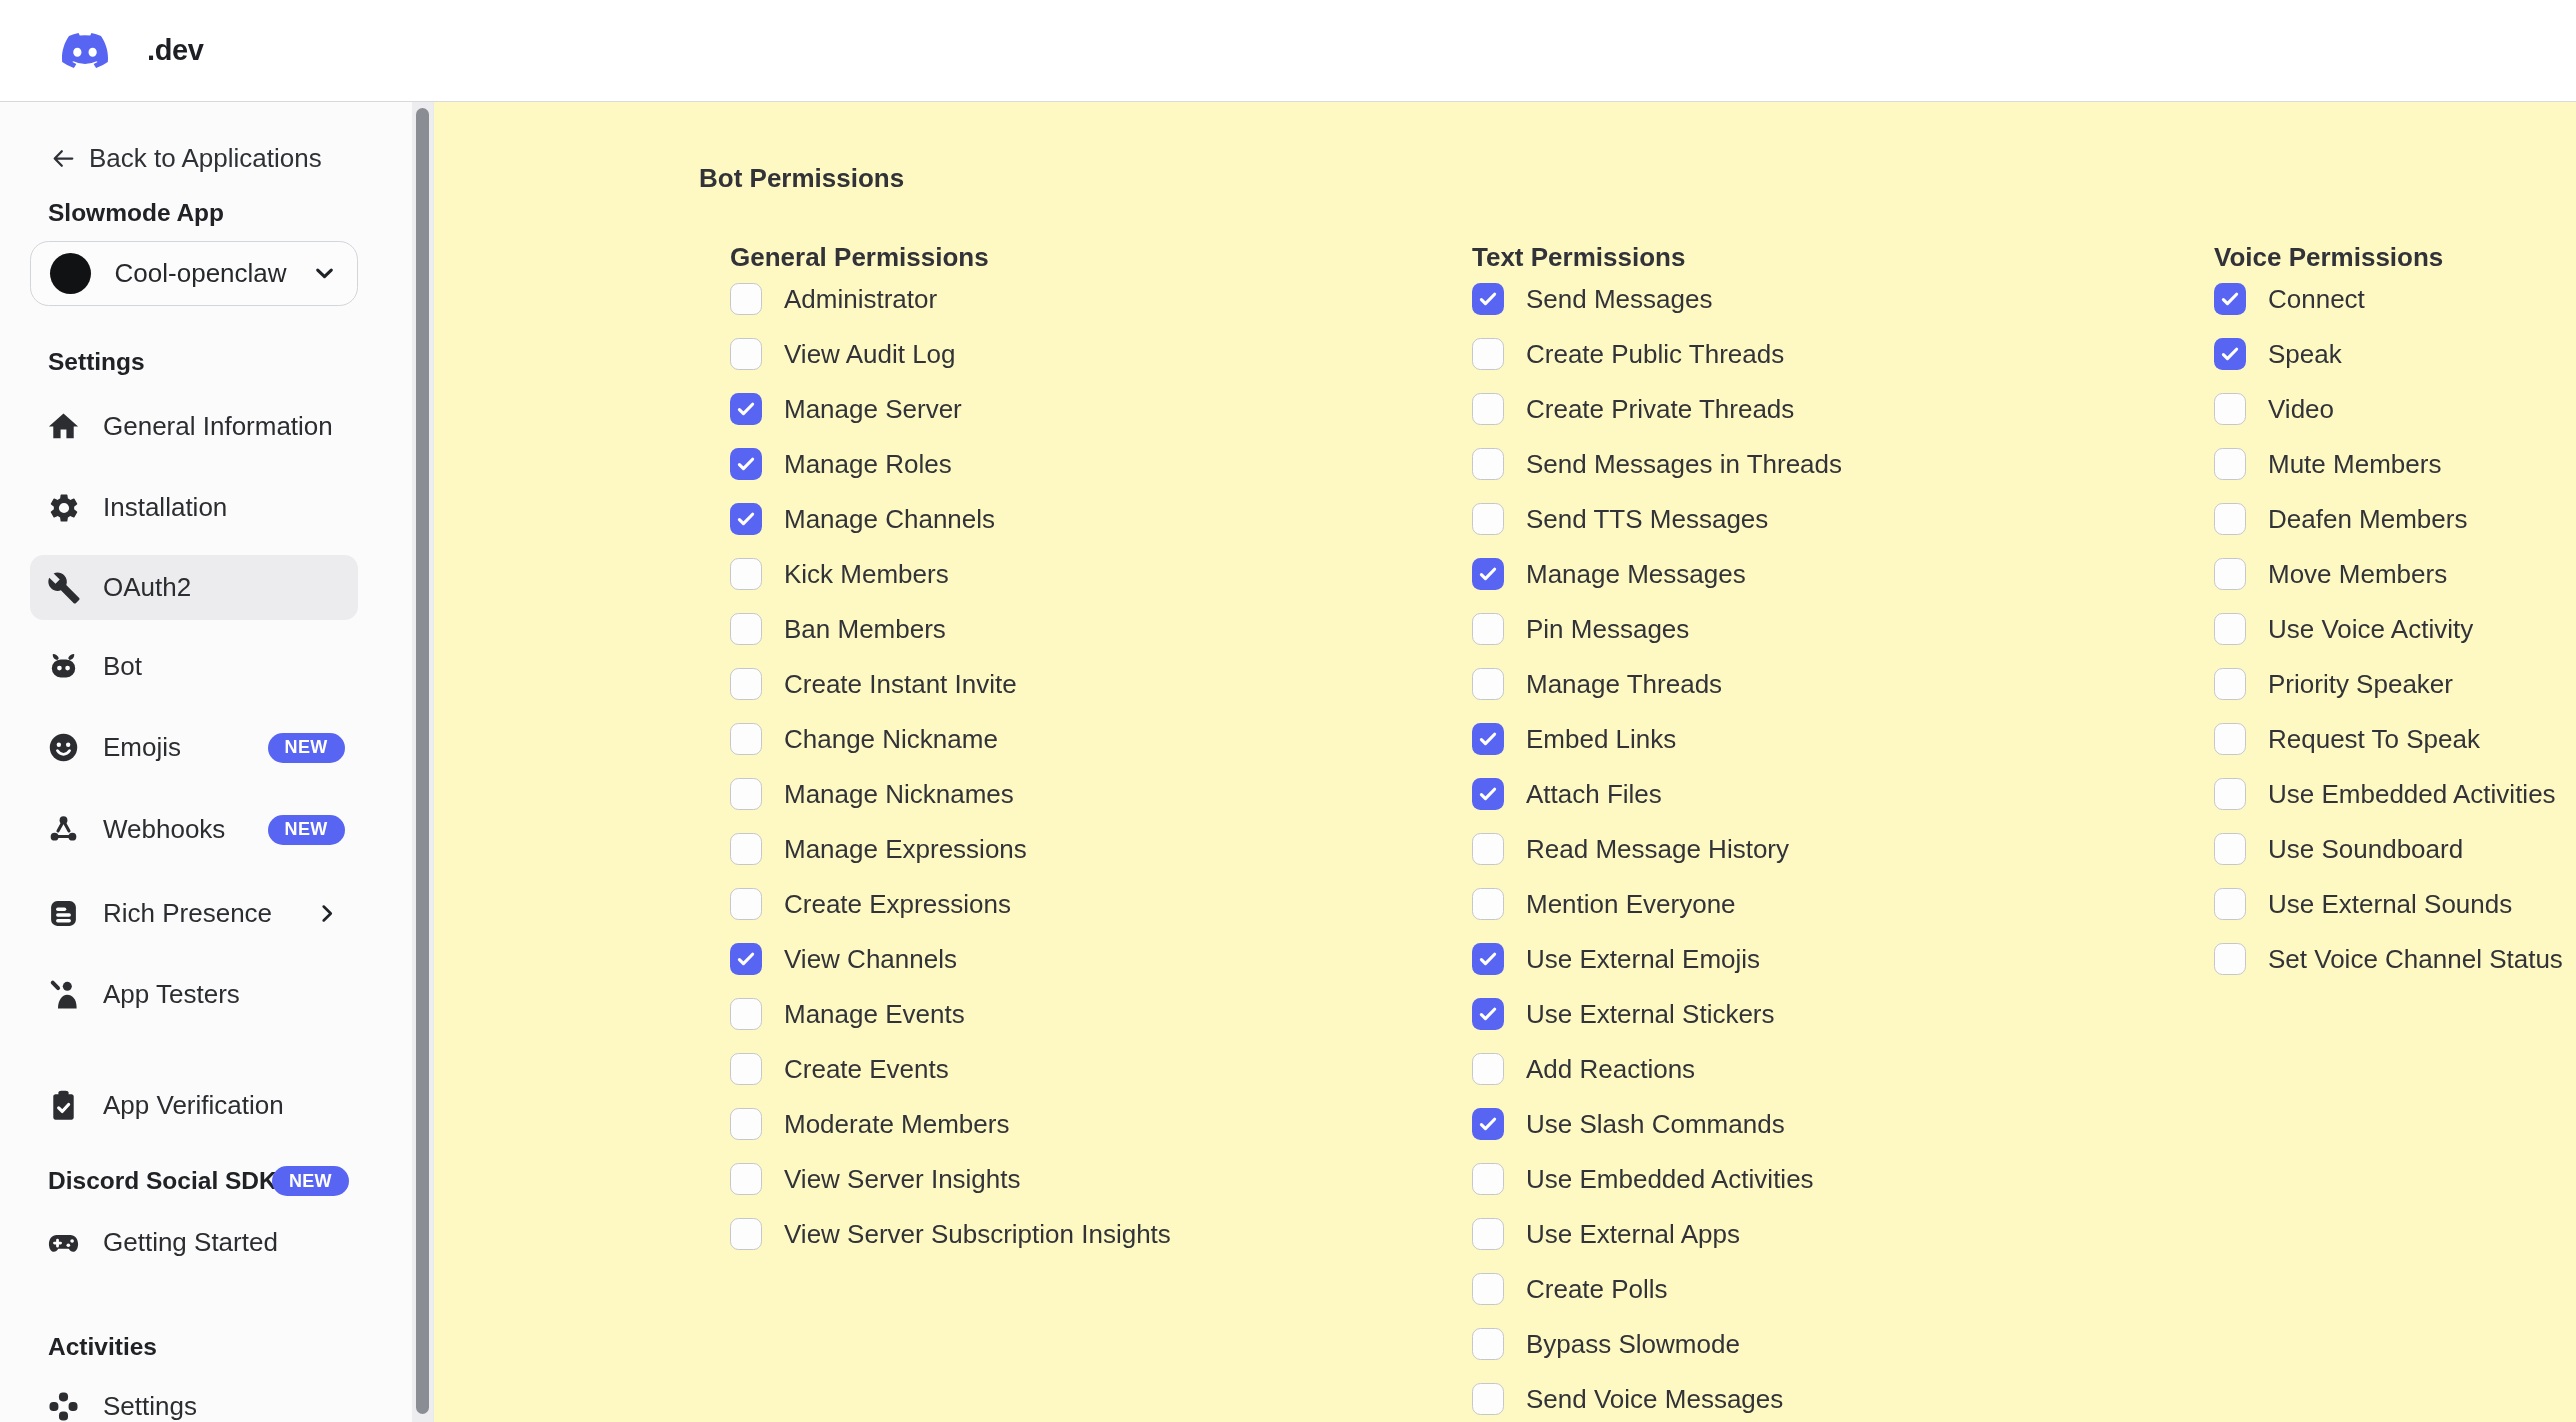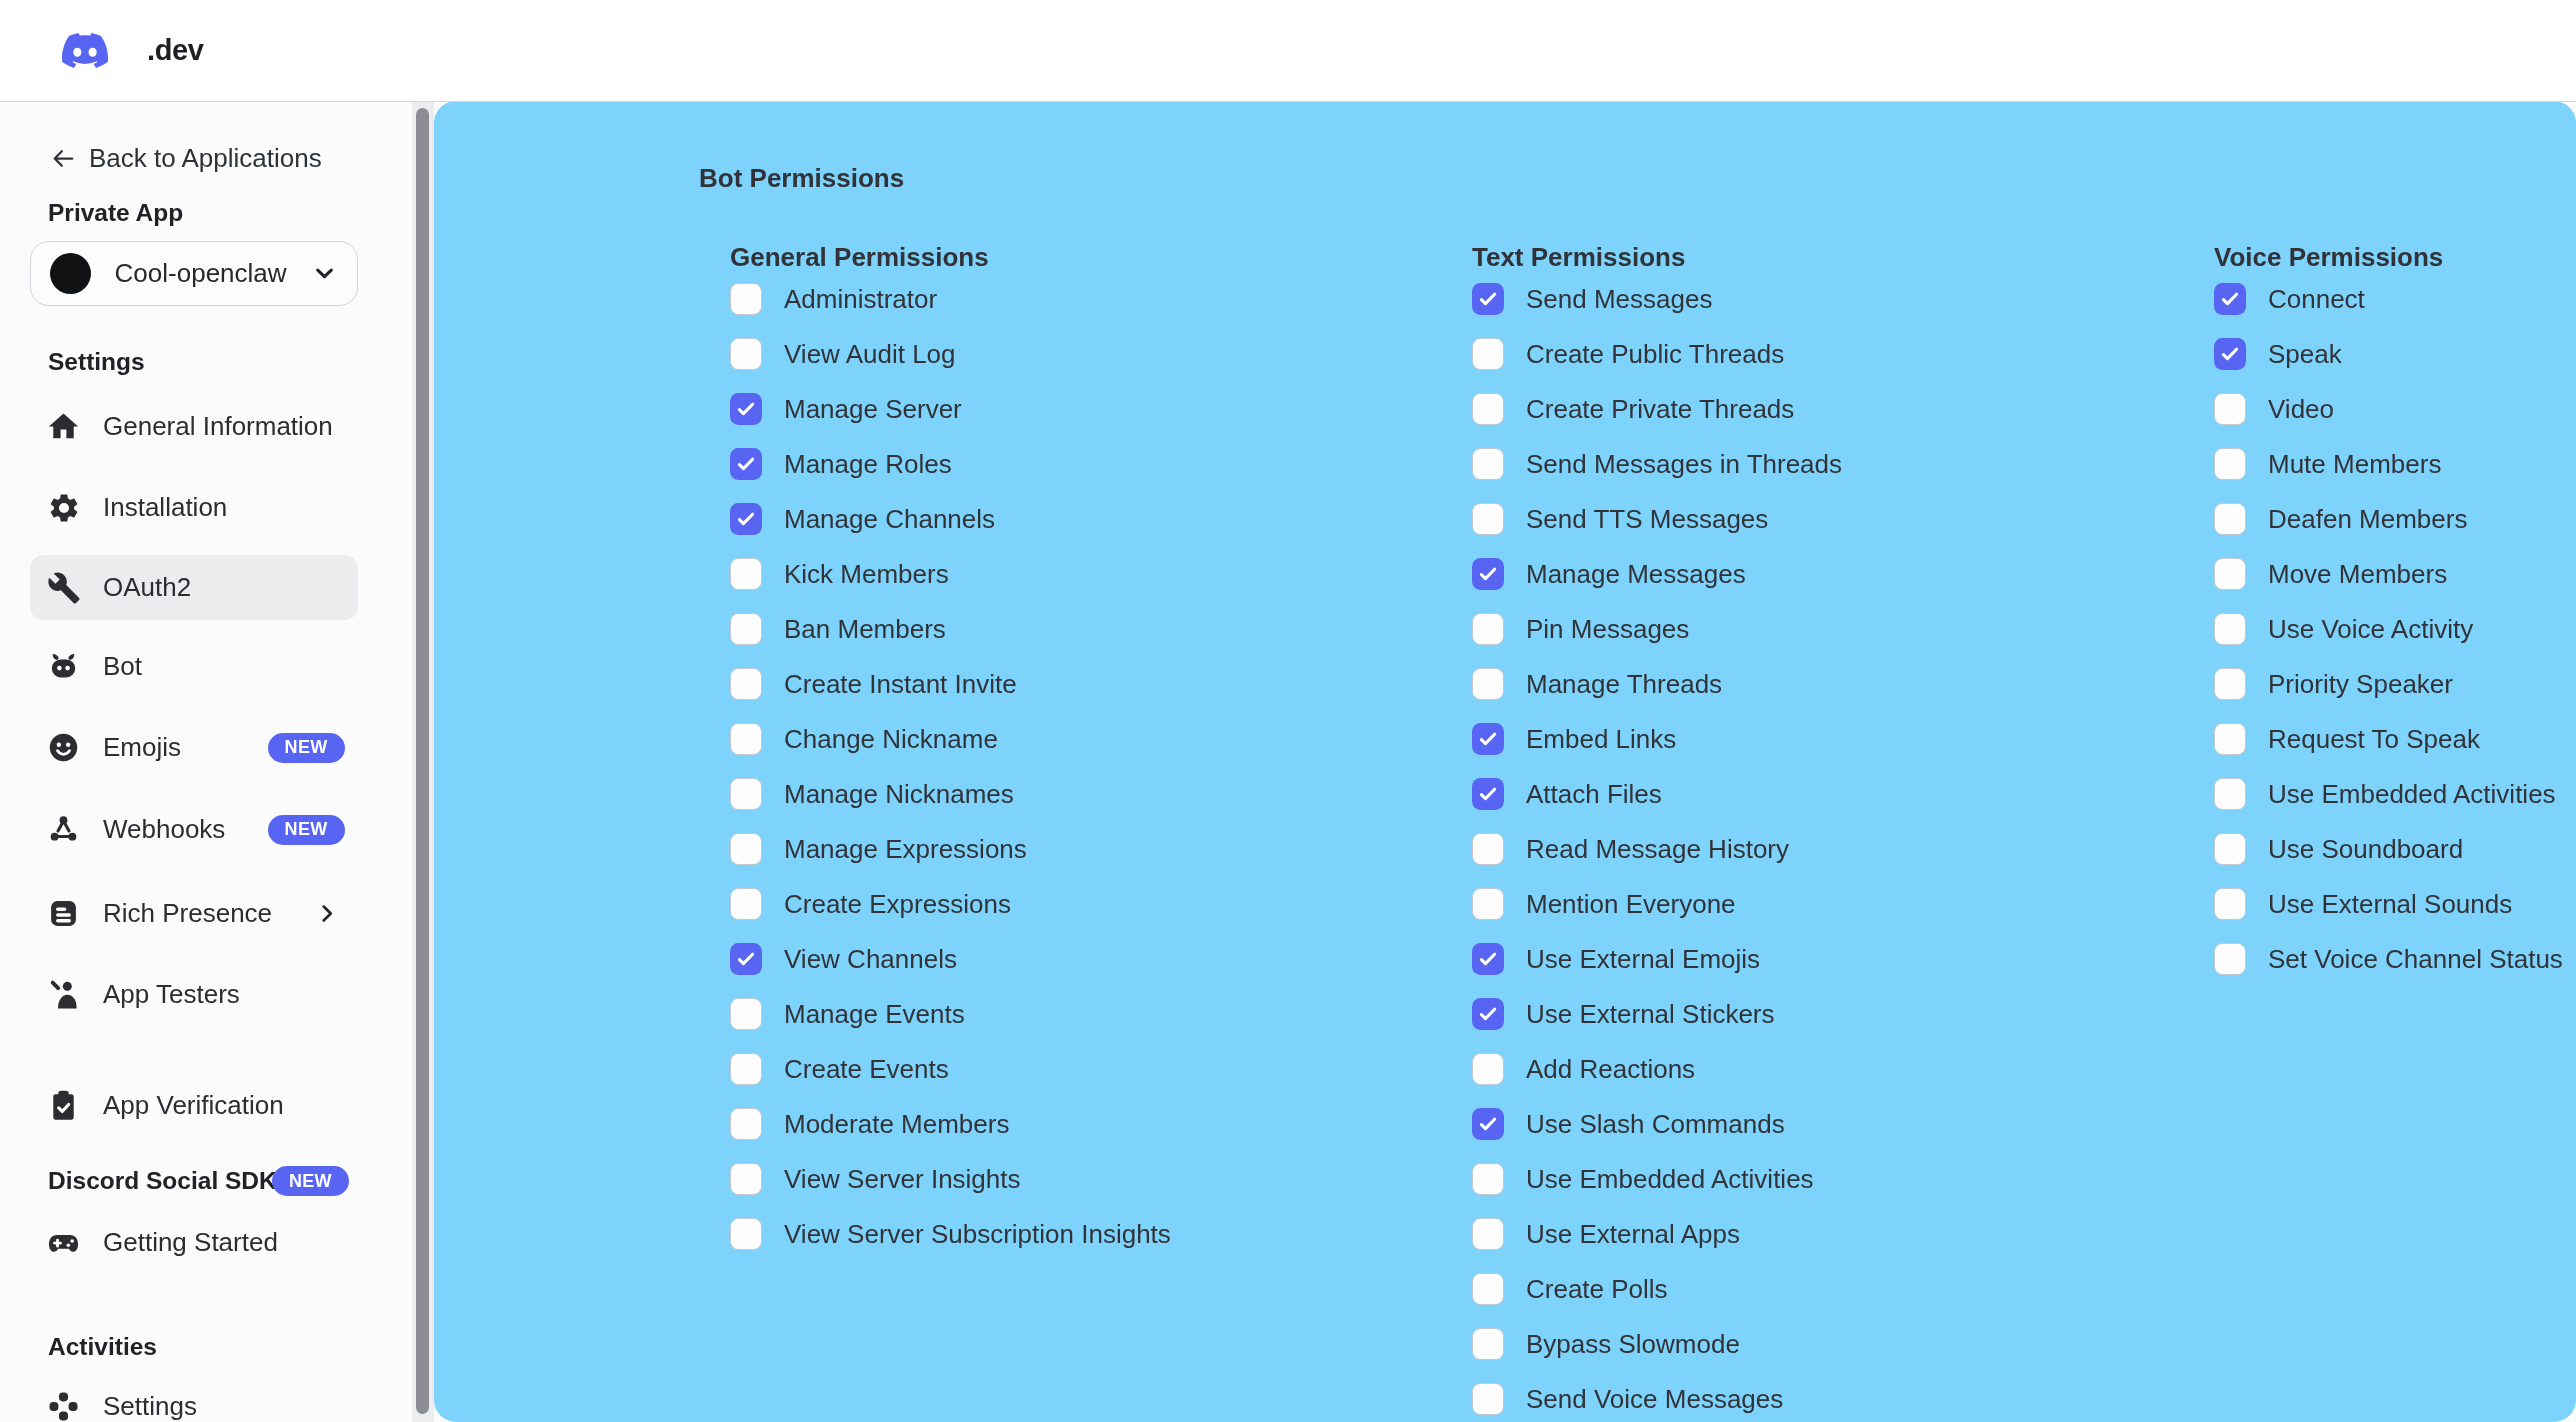--- a/index.html
+++ b/index.html
@@ -44,21 +44,21 @@
   .side-item .lbl{font-size:26px;color:#2B2D31;margin-left:22px;white-space:nowrap;}
   .badge{
     position:absolute;right:13.5px;top:50%;transform:translateY(-50%);
     height:30px;padding:0 17px;border-radius:15px;background:#5865F2;
     display:flex;align-items:center;justify-content:center;
     font-size:18px;font-weight:800;color:#FFFFFF;letter-spacing:0.3px;
   }
   .badge.abs{right:auto;transform:none;}
   .side-item .chevron-right{position:absolute;right:18.6px;}
   
-  .main{position:absolute;left:434px;top:101px;right:0;bottom:0;background:#7dd3fc;overflow:hidden;border-radius:22px;}
+  .main{position:absolute;left:434px;top:101px;right:0;bottom:0;background:#fef9c3;overflow:hidden;}
   .page-title{position:absolute;left:265px;top:60px;height:34px;line-height:34px;font-size:26px;font-weight:600;color:#313338;white-space:nowrap;}
   .perm-col{position:absolute;top:139px;}
   .perm-col-header{font-size:26px;font-weight:600;color:#313338;line-height:34px;height:34px;margin-bottom:-2.5px;white-space:nowrap;}
   .perm-row{display:flex;align-items:center;height:55px;}
   .checkbox{
     width:32px;height:32px;border-radius:8.4px;box-sizing:border-box;flex:0 0 auto;
     background:#FDFDFD;border:1.7px solid #C4C7CC;cursor:pointer;
     display:flex;align-items:center;justify-content:center;
   }
   .checkbox.checked{border:none;background:#5865F2;}
@@ -77,21 +77,21 @@
 </div>
 
 <div class="sidebar">
   <div class="back-link">
     <svg width="27" height="27" viewBox="0 0 24 24">
         <path d="M10.5 5.5 4.2 12l6.3 6.5M4.6 12h15.2" fill="none" stroke="#2E3136" stroke-width="2" stroke-linecap="round" stroke-linejoin="round"></path>
       </svg>
     <span>Back to Applications</span>
   </div>
 
-  <div class="side-section-label" style="top:95px">Private App</div>
+  <div class="side-section-label" style="top:95px">Slowmode App</div>
 
   <div class="app-select">
     <div class="app-avatar"></div>
     <span class="app-name">Cool-openclaw</span>
     <svg class="chev" width="25" height="25" viewBox="0 0 24 24">
         <path d="M5.5 8.8 12 15l6.5-6.2" fill="none" stroke="#1F2226" stroke-width="3" stroke-linecap="round" stroke-linejoin="round"></path>
       </svg>
   </div>
 
   <div id="sidebar-items">

